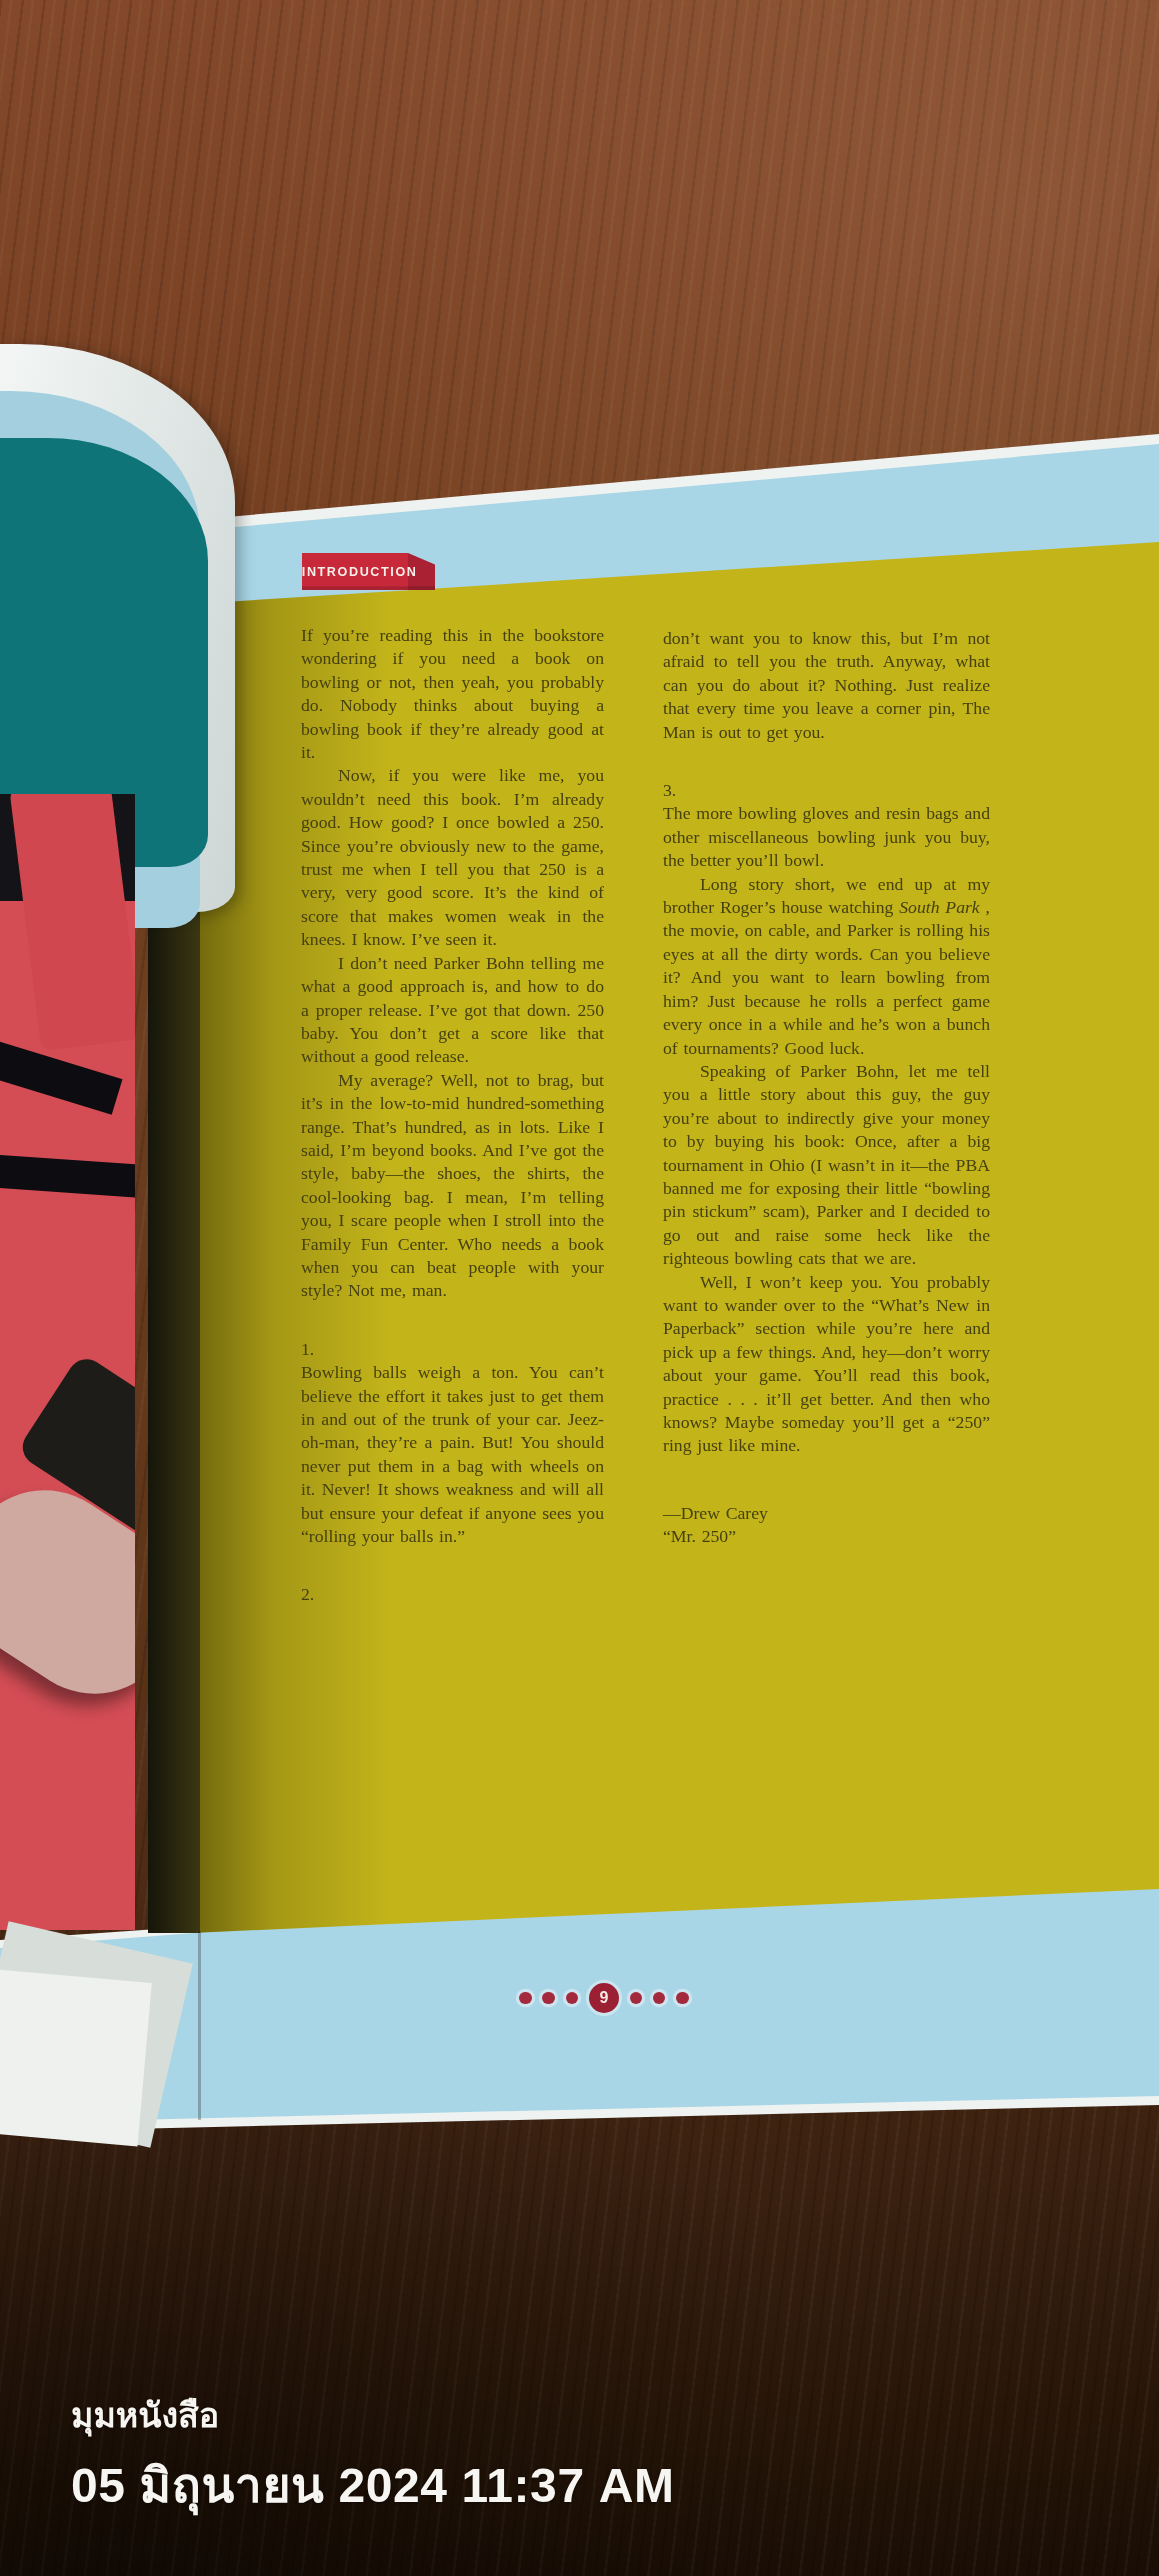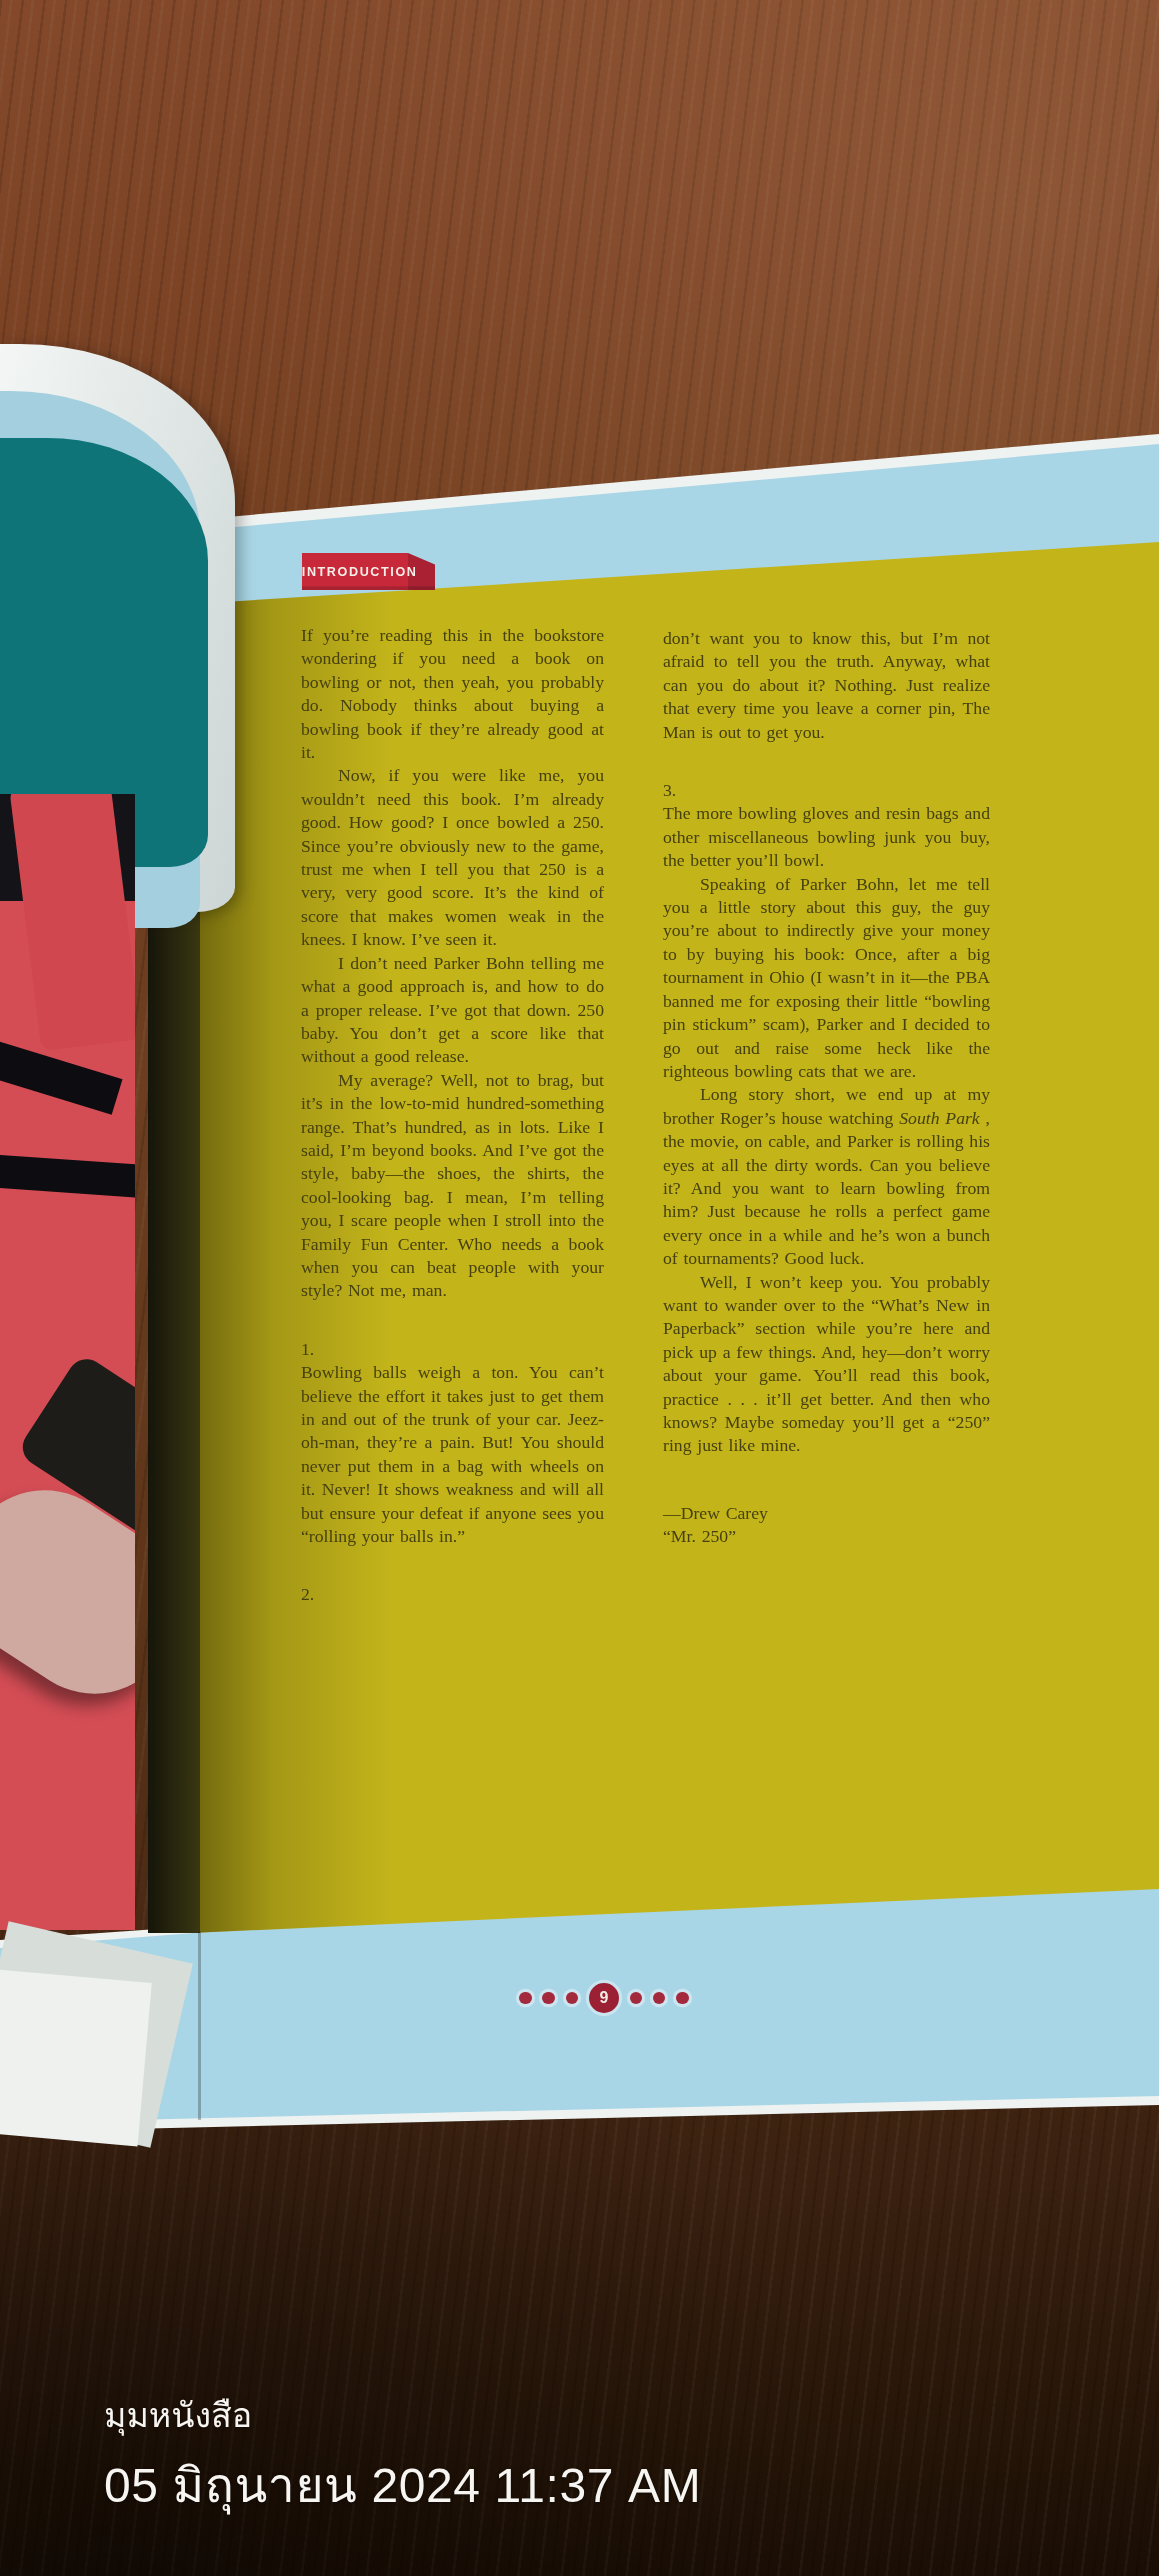--- a/index.html
+++ b/index.html
@@ -84,22 +84,22 @@
     transform:rotate(33deg);border-radius:82px;box-shadow:0 14px 16.4px rgba(20,10,10,.45);}
   .ph-mark1{position:absolute;left:-12.6px;top:265px;width:133px;height:37px;background:#0c0c11;
     transform:rotate(17deg);}
   .ph-mark2{position:absolute;left:-6.3px;top:366px;width:158px;height:33px;background:#0c0c11;
     transform:rotate(4deg);border-radius:5px;}
   .wedge1{left:-15px;top:1940px;width:189px;height:189px;background:#d7ddd9;transform:rotate(13deg);}
   .wedge2{left:-32px;top:1975px;width:177px;height:164px;background:#eef1ee;transform:rotate(5deg);}
 
   
   .wm{left:71px;top:2394px;color:#f7f5f1;
-    font-family:"Liberation Sans","DejaVu Sans",sans-serif;font-weight:400;
-    text-shadow:0 1.3px 3.2px rgba(0,0,0,.4);margin-left:33px;}
+    font-family:"Liberation Sans","DejaVu Sans",sans-serif;font-weight:700;
+    text-shadow:0 1.3px 3.2px rgba(0,0,0,.4);}
   .wm-l1{font-size:34px;line-height:1.25;}
   .wm-l2{font-size:48px;margin-top:10px;letter-spacing:0.6px;}
 </style>
 </head>
 <body>
 
 <div class="photo">
 
   <div class="abs wood"></div>
 
@@ -136,24 +136,24 @@
     <p class="indent">My average? Well, not to brag, but it’s in the low-to-mid hundred-something range. That’s hundred, as in lots. Like I said, I’m beyond books. And I’ve got the style, baby—the shoes, the shirts, the cool-looking bag. I mean, I’m telling you, I scare people when I stroll into the Family Fun Center. Who needs a book when you can beat people with your style? Not me, man.</p>
     <p class="num">1.</p>
     <p>Bowling balls weigh a ton. You can’t believe the effort it takes just to get them in and out of the trunk of your car. Jeez-oh-man, they’re a pain. But! You should never put them in a bag with wheels on it. Never! It shows weakness and will all but ensure your defeat if anyone sees you “rolling your balls in.”</p>
     <p class="num">2.</p>
   </div>
 
   <div class="abs col col-right">
     <p>don’t want you to know this, but I’m not afraid to tell you the truth. Anyway, what can you do about it? Nothing. Just realize that every time you leave a corner pin, The Man is out to get you.</p>
     <p class="num">3.</p>
     <p>The more bowling gloves and resin bags and other miscellaneous bowling junk you buy, the better you’ll bowl.</p>
-    <p class="indent">Speaking of Parker Bohn, let me tell you a little story about this guy, the guy you’re about to indirectly give your money to by buying his book: Once, after a big tournament in Ohio (I wasn’t in it—the PBA banned me for exposing their little “bowling pin stickum” scam), Parker and I decided to go out and raise some heck like the righteous bowling cats that we are.</p>
     <p class="indent">
       <span>Long story short, we end up at my brother Roger’s house watching </span><i>South Park</i><span> , the movie, on cable, and Parker is rolling his eyes at all the dirty words. Can you believe it? And you want to learn bowling from him? Just because he rolls a perfect game every once in a while and he’s won a bunch of tournaments? Good luck.</span>
     </p>
+    <p class="indent">Speaking of Parker Bohn, let me tell you a little story about this guy, the guy you’re about to indirectly give your money to by buying his book: Once, after a big tournament in Ohio (I wasn’t in it—the PBA banned me for exposing their little “bowling pin stickum” scam), Parker and I decided to go out and raise some heck like the righteous bowling cats that we are.</p>
     <p class="indent">Well, I won’t keep you. You probably want to wander over to the “What’s New in Paperback” section while you’re here and pick up a few things. And, hey—don’t worry about your game. You’ll read this book, practice . . . it’ll get better. And then who knows? Maybe someday you’ll get a “250” ring just like mine.</p>
     <p class="sig">—Drew Carey</p>
     <p class="sig2">“Mr. 250”</p>
   </div>
 
   <div class="abs pager">
     <div class="pdot"></div>
     <div class="pdot"></div>
     <div class="pdot"></div>
     <div class="pbig">

